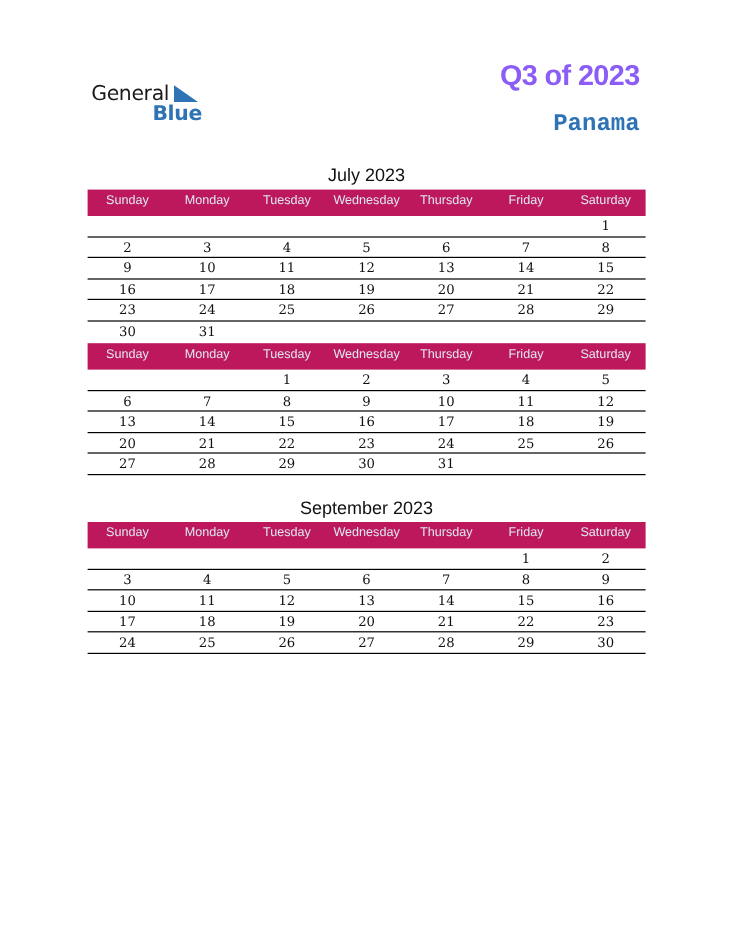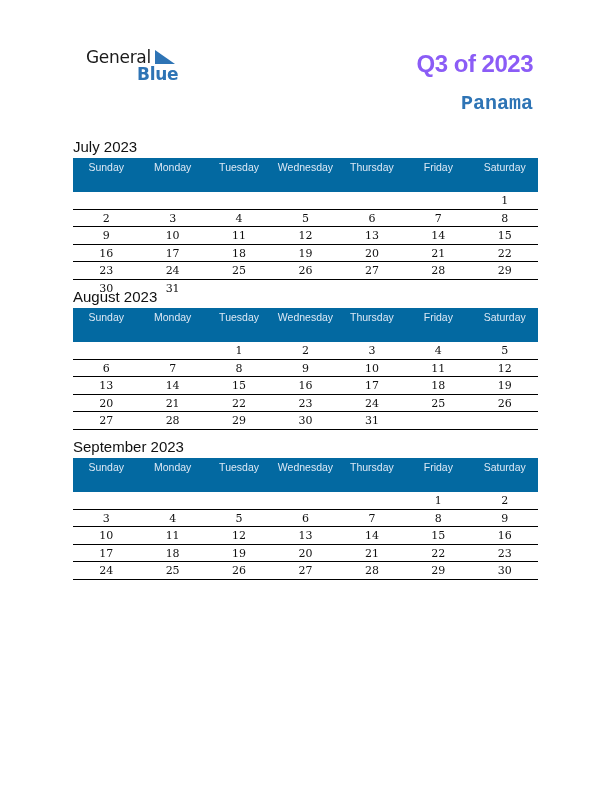--- a/index.html
+++ b/index.html
@@ -1,25 +1,25 @@
 <!DOCTYPE html>
 <html><head>
   <meta charset="utf-8">
   <style>
     html, body { margin: 0; padding: 0; background: #ffffff; }
     body { width: 612px; height: 792px; position: relative; overflow: hidden; font-family: "Liberation Sans", sans-serif; }
-    .logo { position: absolute; left: 76px; top: 47px; width: 100px; height: 40px; margin-left: 10px; }
+    .logo { position: absolute; left: 76px; top: 68px; width: 100px; height: 40px; }
     .logo-general { position: absolute; left: 0; top: 0; font-size: 17px; color: #1a1a1a; font-family: "DejaVu Sans", sans-serif; letter-spacing: -0.3px; }
     .logo-blue { position: absolute; left: 51px; top: 17px; font-size: 17px; color: #2e74b5; font-family: "DejaVu Sans", sans-serif; letter-spacing: -0.3px; font-weight: bold; }
     .logo-tri-wrap { position: absolute; left: 68px; top: 2px; width: 22px; height: 16px; }
     .title { position: absolute; right: 79px; top: 50px; font-size: 24px; font-weight: bold; color: #8b5cf6; letter-spacing: -0.5px; }
     .subtitle { position: absolute; right: 79px; top: 92px; font-size: 20px; font-weight: bold; color: #2e74b5; font-family: Liberation Mono, monospace; }
     .month { position: absolute; left: 73px; width: 465px; }
-    .month-title { font-size: 15px; color: #111; height: 22px; line-height: 22px; }
-    .hdr { display: flex; background: #0369a1; height: 34px; }
+    .month-title { text-align: center; font-size: 15px; color: #111; height: 22px; line-height: 22px; }
+    .hdr { display: flex; background: #be185d; height: 22px; }
     .hdr div { flex: 1; text-align: center; color: #dce8f5; font-size: 10.5px; line-height: 18px; }
     .row { display: flex; height: 17.5px; border-bottom: 1.2px solid #000; box-sizing: border-box; }
     .row.last { border-bottom: none; }
     .row div { flex: 1; text-align: center; font-family: "DejaVu Serif", serif; font-size: 11px; line-height: 17px; color: #111; }
   </style>
 </head>
 <body>
 
 <div class="logo">
   <span class="logo-general">General</span>
@@ -95,21 +95,20 @@
       <div>31</div>
       <div></div>
       <div></div>
       <div></div>
       <div></div>
       <div></div>
   </div>
 </div>
 
 <div class="month" style="top:286px;">
-  <div class="month-title">August 2023</div>
   <div class="hdr">
     <div>Sunday</div>
     <div>Monday</div>
     <div>Tuesday</div>
     <div>Wednesday</div>
     <div>Thursday</div>
     <div>Friday</div>
     <div>Saturday</div>
   </div>
   <div class="row">
@@ -152,21 +151,21 @@
     <div>27</div>
       <div>28</div>
       <div>29</div>
       <div>30</div>
       <div>31</div>
       <div></div>
       <div></div>
   </div>
 </div>
 
-<div class="month" style="top:436px;">
+<div class="month" style="top:413px;">
   <div class="month-title">September 2023</div>
   <div class="hdr">
     <div>Sunday</div>
     <div>Monday</div>
     <div>Tuesday</div>
     <div>Wednesday</div>
     <div>Thursday</div>
     <div>Friday</div>
     <div>Saturday</div>
   </div>

